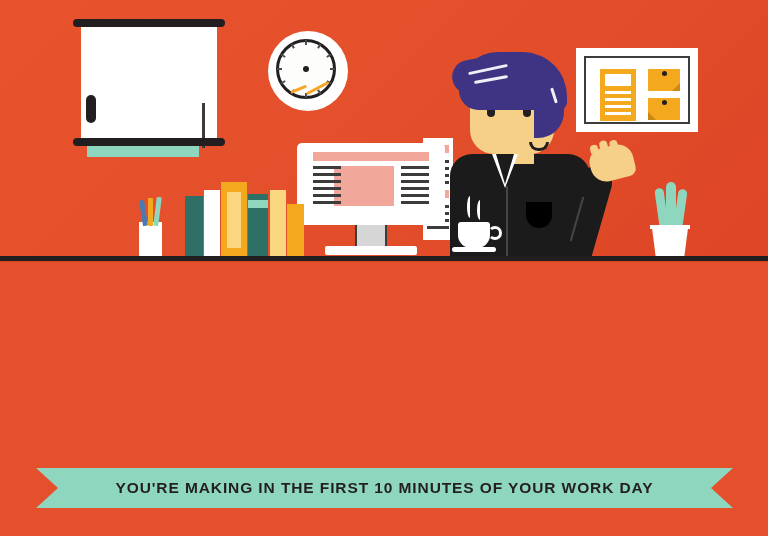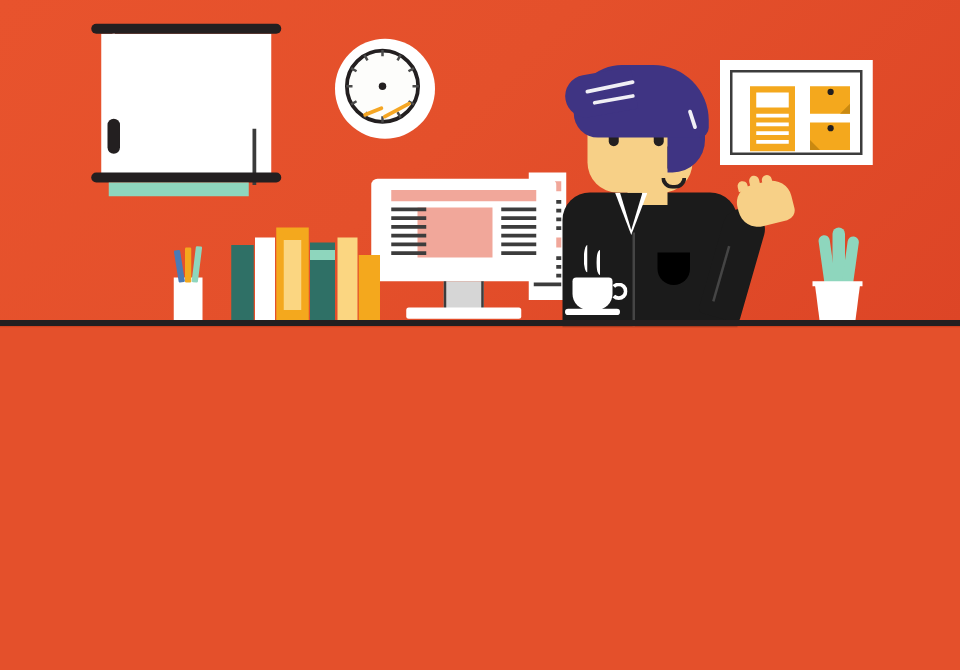--- a/index.html
+++ b/index.html
@@ -378,14 +378,17 @@
 
     <div class="desk-line"></div>
     <div class="desk-base"></div>
   </div>
 
   <div class="title-block">
     
     
   </div>
 
+  <div class="ribbon">
+    <div class="ribbon-text">YOU'RE MAKING IN THE FIRST 10 MINUTES OF YOUR WORK DAY</div>
+  </div>
 
 </div>
 
 </body></html>

